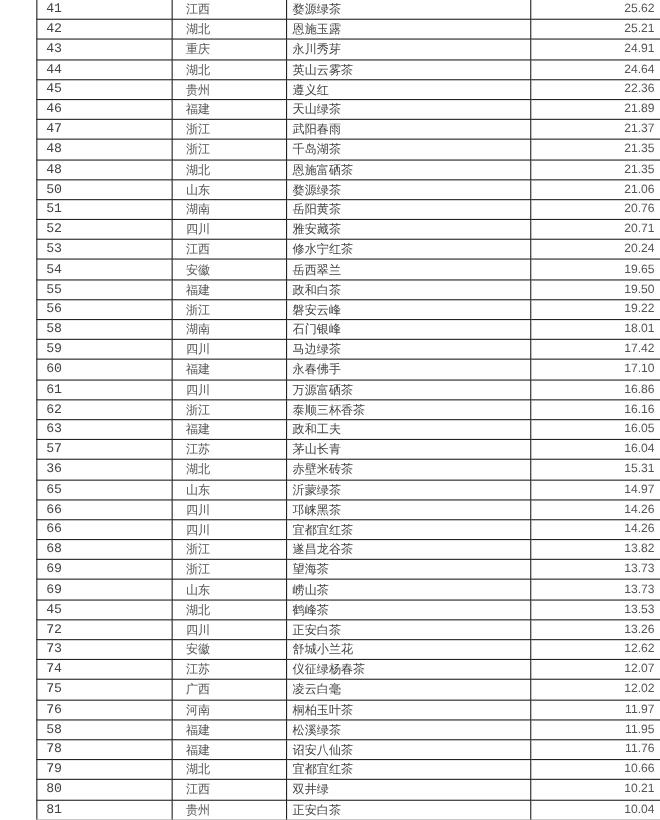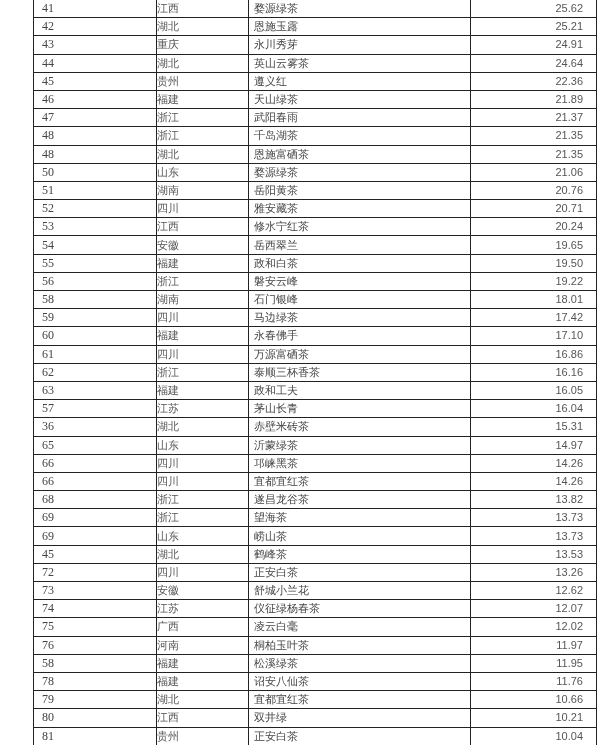--- a/index.html
+++ b/index.html
@@ -1,22 +1,22 @@
 <!DOCTYPE html>
 <html><head>
 <meta charset="utf-8">
 <style>
   html, body { margin:0; padding:0; background:#ffffff; }
   body { width:600px; height:745px; overflow:hidden; position:relative;
          font-family:"DejaVu Sans", "Liberation Sans", sans-serif; color:#333; }
   table { position:absolute; left:33px; top:-1px; border-collapse:collapse; table-layout:fixed; width:535px; }
   td { border:1px solid #222; height:17.2px; padding:0 0 0 0; font-size:11px; line-height:17px;
        white-space:nowrap; overflow:hidden; }
-  td.rank { width:114px; padding-left:8px; font-family:Liberation Serif, serif; font-size:12px; color:#444; }
-  td.prov { width:91px; padding-left:0; color:#555; }
+  td.rank { width:114px; padding-left:8px; font-family:Liberation Mono, monospace; font-size:12px; color:#444; }
+  td.prov { width:91px; padding-left:12px; color:#555; }
   td.name { width:216px; padding-left:5px; color:#444; }
   td.val  { width:112px; text-align:right; padding-right:13px; font-family:"Liberation Sans", sans-serif; font-size:11px; color:#555; }
 </style>
 </head>
 <body>
 
 <table>
   <tbody id="tbody">
       <tr>
         <td class="rank">41</td>

